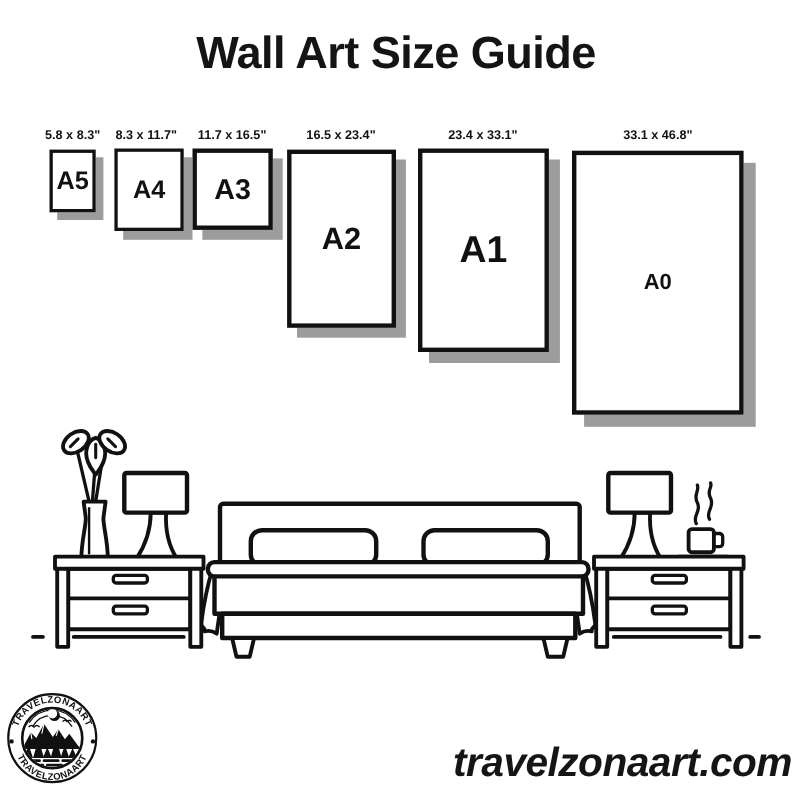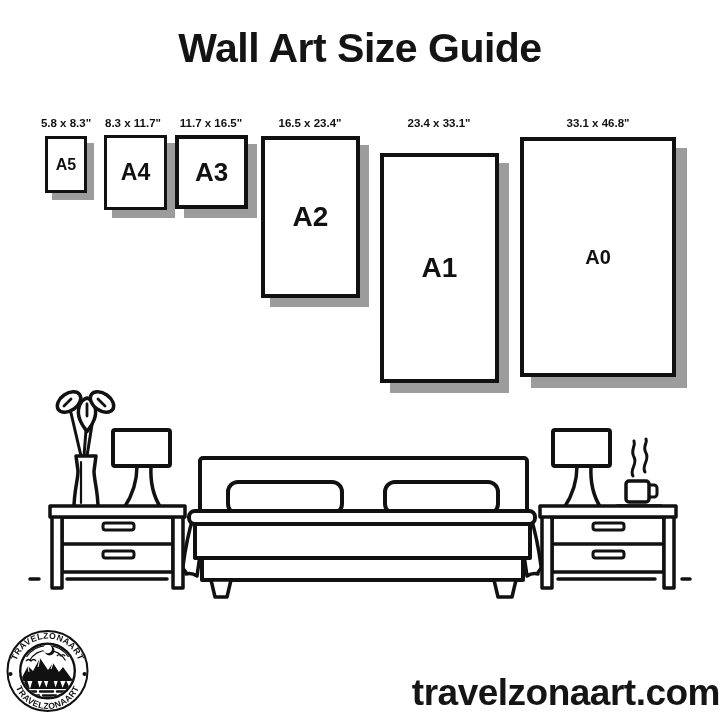--- a/index.html
+++ b/index.html
@@ -15,42 +15,42 @@
     position:absolute;top:117px;transform:translateX(-50%);
     font-size:11.5px;font-weight:700;white-space:nowrap;color:#111;
   }
   .size-box{
     position:absolute;box-sizing:border-box;background:#fff;border-style:solid;border-color:#111;
     display:flex;align-items:center;justify-content:center;font-weight:700;color:#111;
   }
   .scene,.logo{position:absolute;}
   .website{
     position:absolute;right:14px;top:672px;font-size:37px;font-weight:700;
-    letter-spacing:-0.5px;color:#151515;
+    letter-spacing:-0.5px;color:#151515;font-style:italic;
   }
 </style>
 </head>
 <body>
 
 <div class="canvas">
 
   <h1 class="page-title">Wall Art Size Guide</h1>
 
   <div class="size-label" style="left:66px">5.8 x 8.3"</div>
   <div class="size-label" style="left:133px">8.3 x 11.7"</div>
   <div class="size-label" style="left:211px">11.7 x 16.5"</div>
   <div class="size-label" style="left:310px">16.5 x 23.4"</div>
   <div class="size-label" style="left:439px">23.4 x 33.1"</div>
   <div class="size-label" style="left:598px">33.1 x 46.8"</div>
 
-  <div class="size-box" style="left:45px;top:136px;width:42px;height:57px;border-width:3px;font-size:16px;box-shadow:7px 7px 0 #9c9c9c">A5</div>
+  <div class="size-box" style="left:45px;top:136px;width:42px;height:57px;border-width:3px;font-size:23px;box-shadow:7px 7px 0 #9c9c9c">A5</div>
   <div class="size-box" style="left:104px;top:135px;width:63px;height:75px;border-width:3px;font-size:23px;box-shadow:8px 8px 0 #9c9c9c">A4</div>
   <div class="size-box" style="left:175px;top:135px;width:73px;height:74px;border-width:4px;font-size:26px;box-shadow:9px 9px 0 #9c9c9c">A3</div>
   <div class="size-box" style="left:261px;top:136px;width:99px;height:162px;border-width:4px;font-size:28px;box-shadow:9px 9px 0 #9c9c9c">A2</div>
-  <div class="size-box" style="left:380px;top:153px;width:119px;height:230px;border-width:4px;font-size:28px;box-shadow:10px 10px 0 #9c9c9c">A1</div>
+  <div class="size-box" style="left:380px;top:135px;width:119px;height:185px;border-width:4px;font-size:34px;box-shadow:10px 10px 0 #9c9c9c">A1</div>
   <div class="size-box" style="left:520px;top:137px;width:156px;height:240px;border-width:4px;font-size:20px;box-shadow:11px 11px 0 #9c9c9c">A0</div>
 
   <svg class="scene" style="left:0;top:0" width="720" height="720" viewBox="0 0 720 720" stroke="#111" stroke-width="3.5" fill="none" stroke-linecap="round" stroke-linejoin="round">
 
     <g>
       <path d="M30,579 H39 M67,579 H167 M236,579 H490 M558,579 H655 M682,579 H690"></path>
     </g>
 
     <g>
       <rect x="200" y="458" width="327" height="56" rx="3" stroke-width="4" fill="#fff"></rect>

